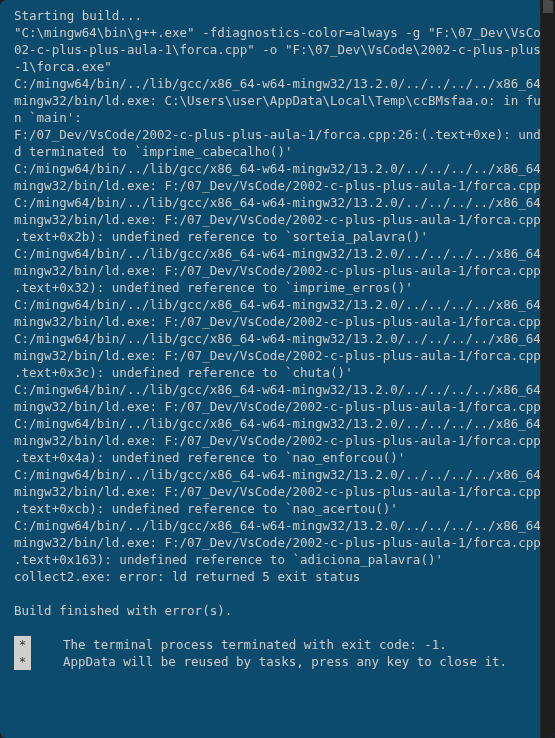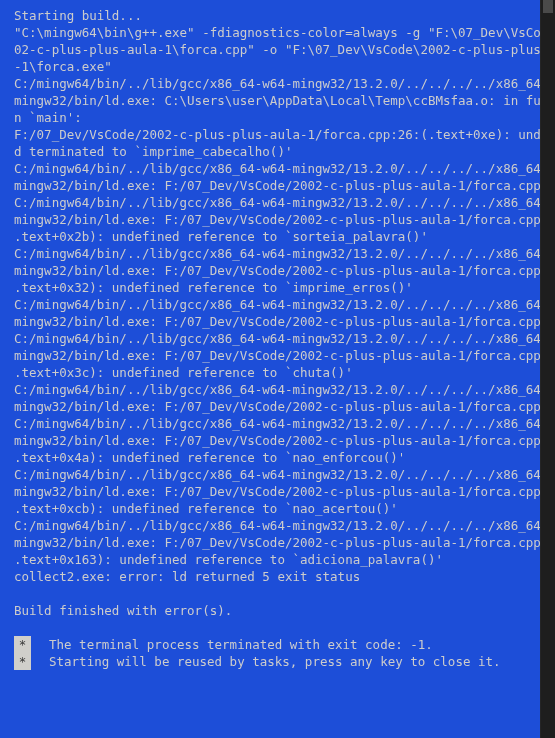--- a/index.html
+++ b/index.html
@@ -52,20 +52,21 @@
     color: #3b3b3b;
     text-align: center;
     font-family: "DejaVu Sans Mono", "Liberation Mono", monospace;
     font-size: 12.5px;
     line-height: 17px;
   }
   .task-text {
     padding-left: 18px;
     color: #cccccc;
     line-height: 17px;
+    margin-left: 14px;
   }
   #terminal-scrollbar {
     position: absolute;
     top: 0;
     right: 0;
     width: 14px;
     height: 100%;
     background: #1e1e1e;
     border-left: 1px solid #252526;
   }
@@ -74,21 +75,21 @@
     top: 0;
     left: 2px;
     width: 10px;
     height: 13px;
     background: #4a4a4a;
   }
 </style>
 </head>
 <body>
 
-<div id="terminal-root" style="background: #1d4ed8; color: rgb(204, 204, 204);">
+<div id="terminal-root" style="background: #0c4a6e; color: rgb(204, 204, 204); border-radius: 6px;">
 
   <div id="terminal-viewport">
     <div id="terminal-lines">
         <div class="term-line">Starting build...</div>
         <div class="term-line">"C:\mingw64\bin\g++.exe" -fdiagnostics-color=always -g "F:\07_Dev\VsCode\20</div>
         <div class="term-line">02-c-plus-plus-aula-1\forca.cpp" -o "F:\07_Dev\VsCode\2002-c-plus-plus-aula</div>
         <div class="term-line">-1\forca.exe"</div>
         <div class="term-line">C:/mingw64/bin/../lib/gcc/x86_64-w64-mingw32/13.2.0/../../../../x86_64-w64-</div>
         <div class="term-line">mingw32/bin/ld.exe: C:\Users\user\AppData\Local\Temp\ccBMsfaa.o: in functio</div>
         <div class="term-line">n `main':</div>
@@ -118,21 +119,21 @@
         <div class="term-line">C:/mingw64/bin/../lib/gcc/x86_64-w64-mingw32/13.2.0/../../../../x86_64-w64-</div>
         <div class="term-line">mingw32/bin/ld.exe: F:/07_Dev/VsCode/2002-c-plus-plus-aula-1/forca.cpp:51:(</div>
         <div class="term-line">.text+0x163): undefined reference to `adiciona_palavra()'</div>
         <div class="term-line">collect2.exe: error: ld returned 5 exit status</div>
         <div class="term-line blank"></div>
         <div class="term-line">Build finished with error(s).</div>
         <div class="term-line blank"></div>
       </div>
     <div id="terminal-task-messages">
         <div class="task-line"><span class="task-marker" style="background: rgb(208, 207, 203); color: rgb(59, 59, 59);">*</span><span class="task-text">The terminal process terminated with exit code: -1.</span></div>
-        <div class="task-line"><span class="task-marker" style="background: rgb(208, 207, 203); color: rgb(59, 59, 59);">*</span><span class="task-text">Starting will be reused by tasks, press any key to close it.</span></div>
+        <div class="task-line"><span class="task-marker" style="background: rgb(208, 207, 203); color: rgb(59, 59, 59);">*</span><span class="task-text">AppData will be reused by tasks, press any key to close it.</span></div>
       </div>
   </div>
 
   <div id="terminal-scrollbar">
     <div id="terminal-scrollbar-thumb" style="background: rgb(74, 74, 74);"></div>
   </div>
 
 </div>
 
 </body></html>

